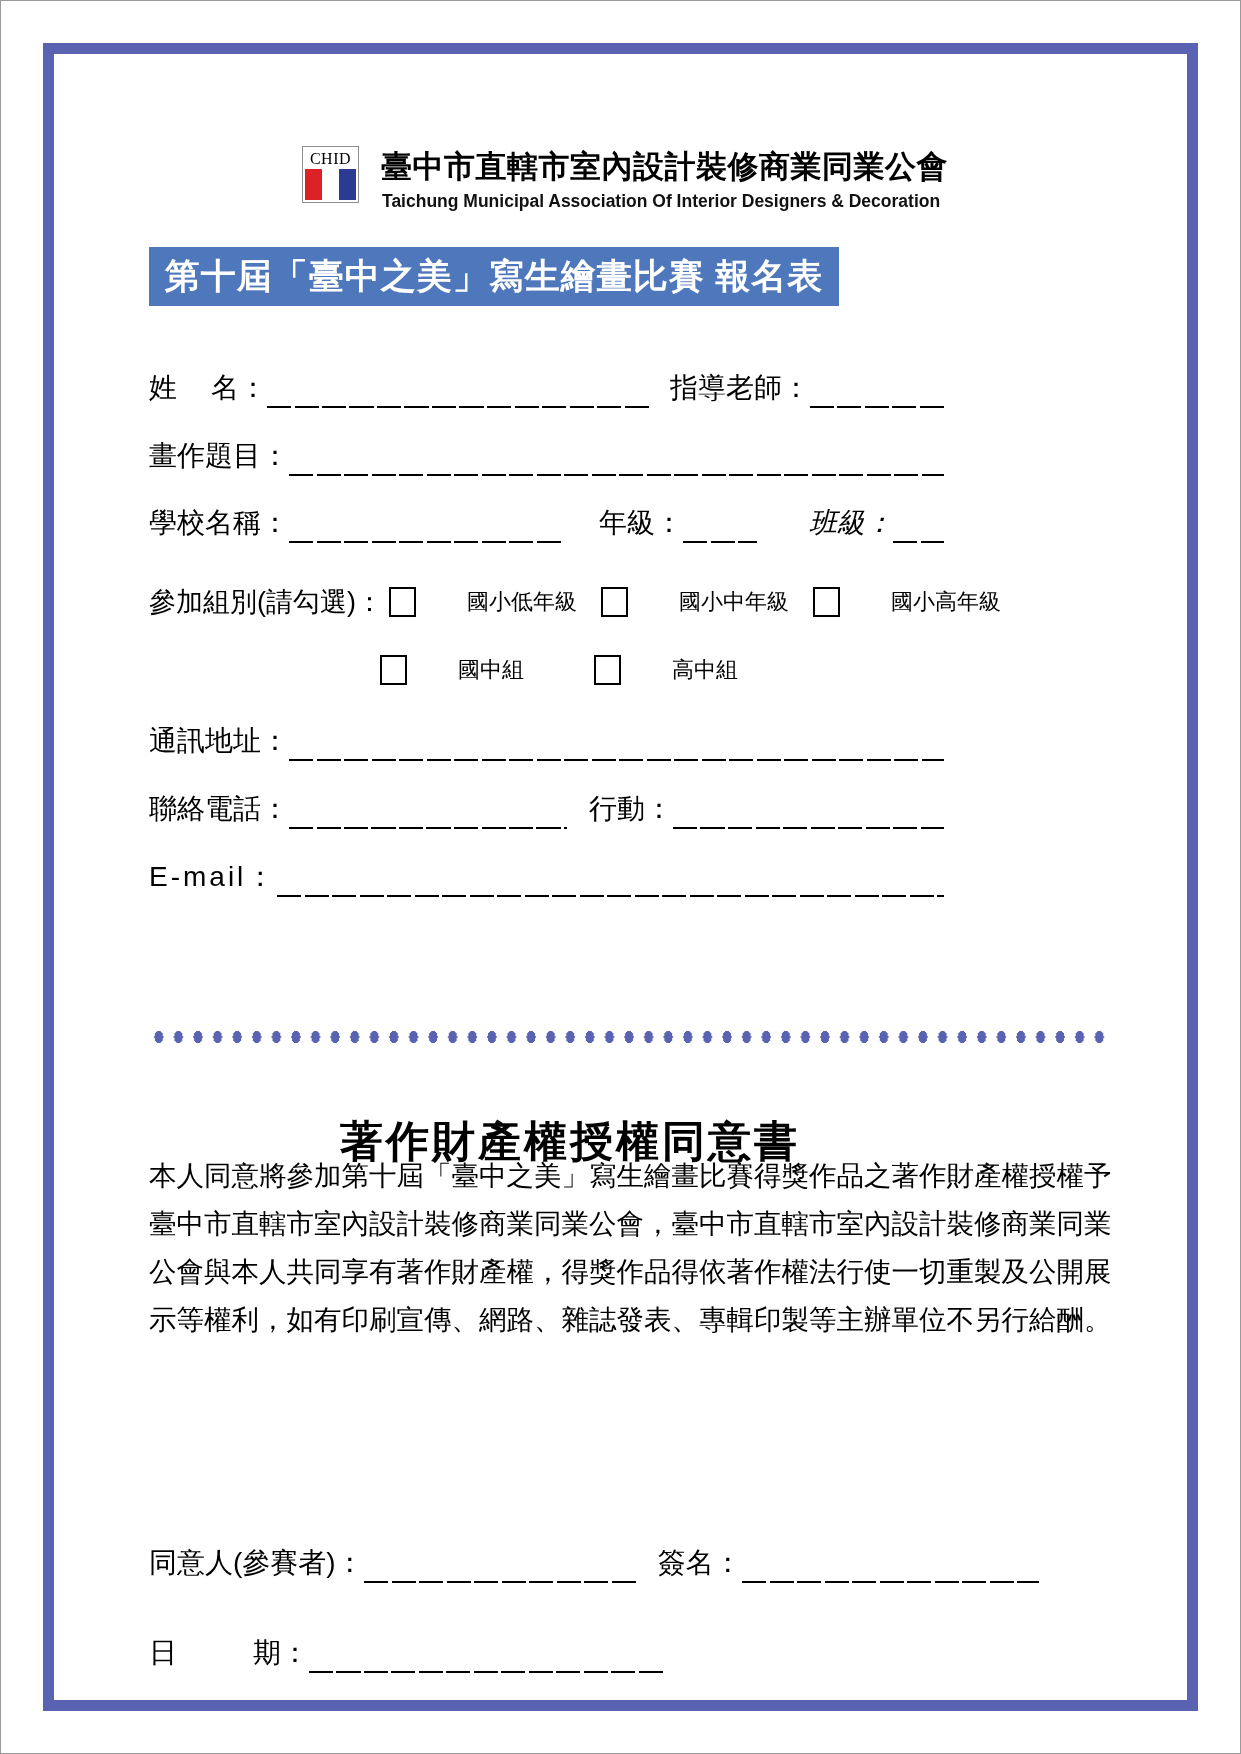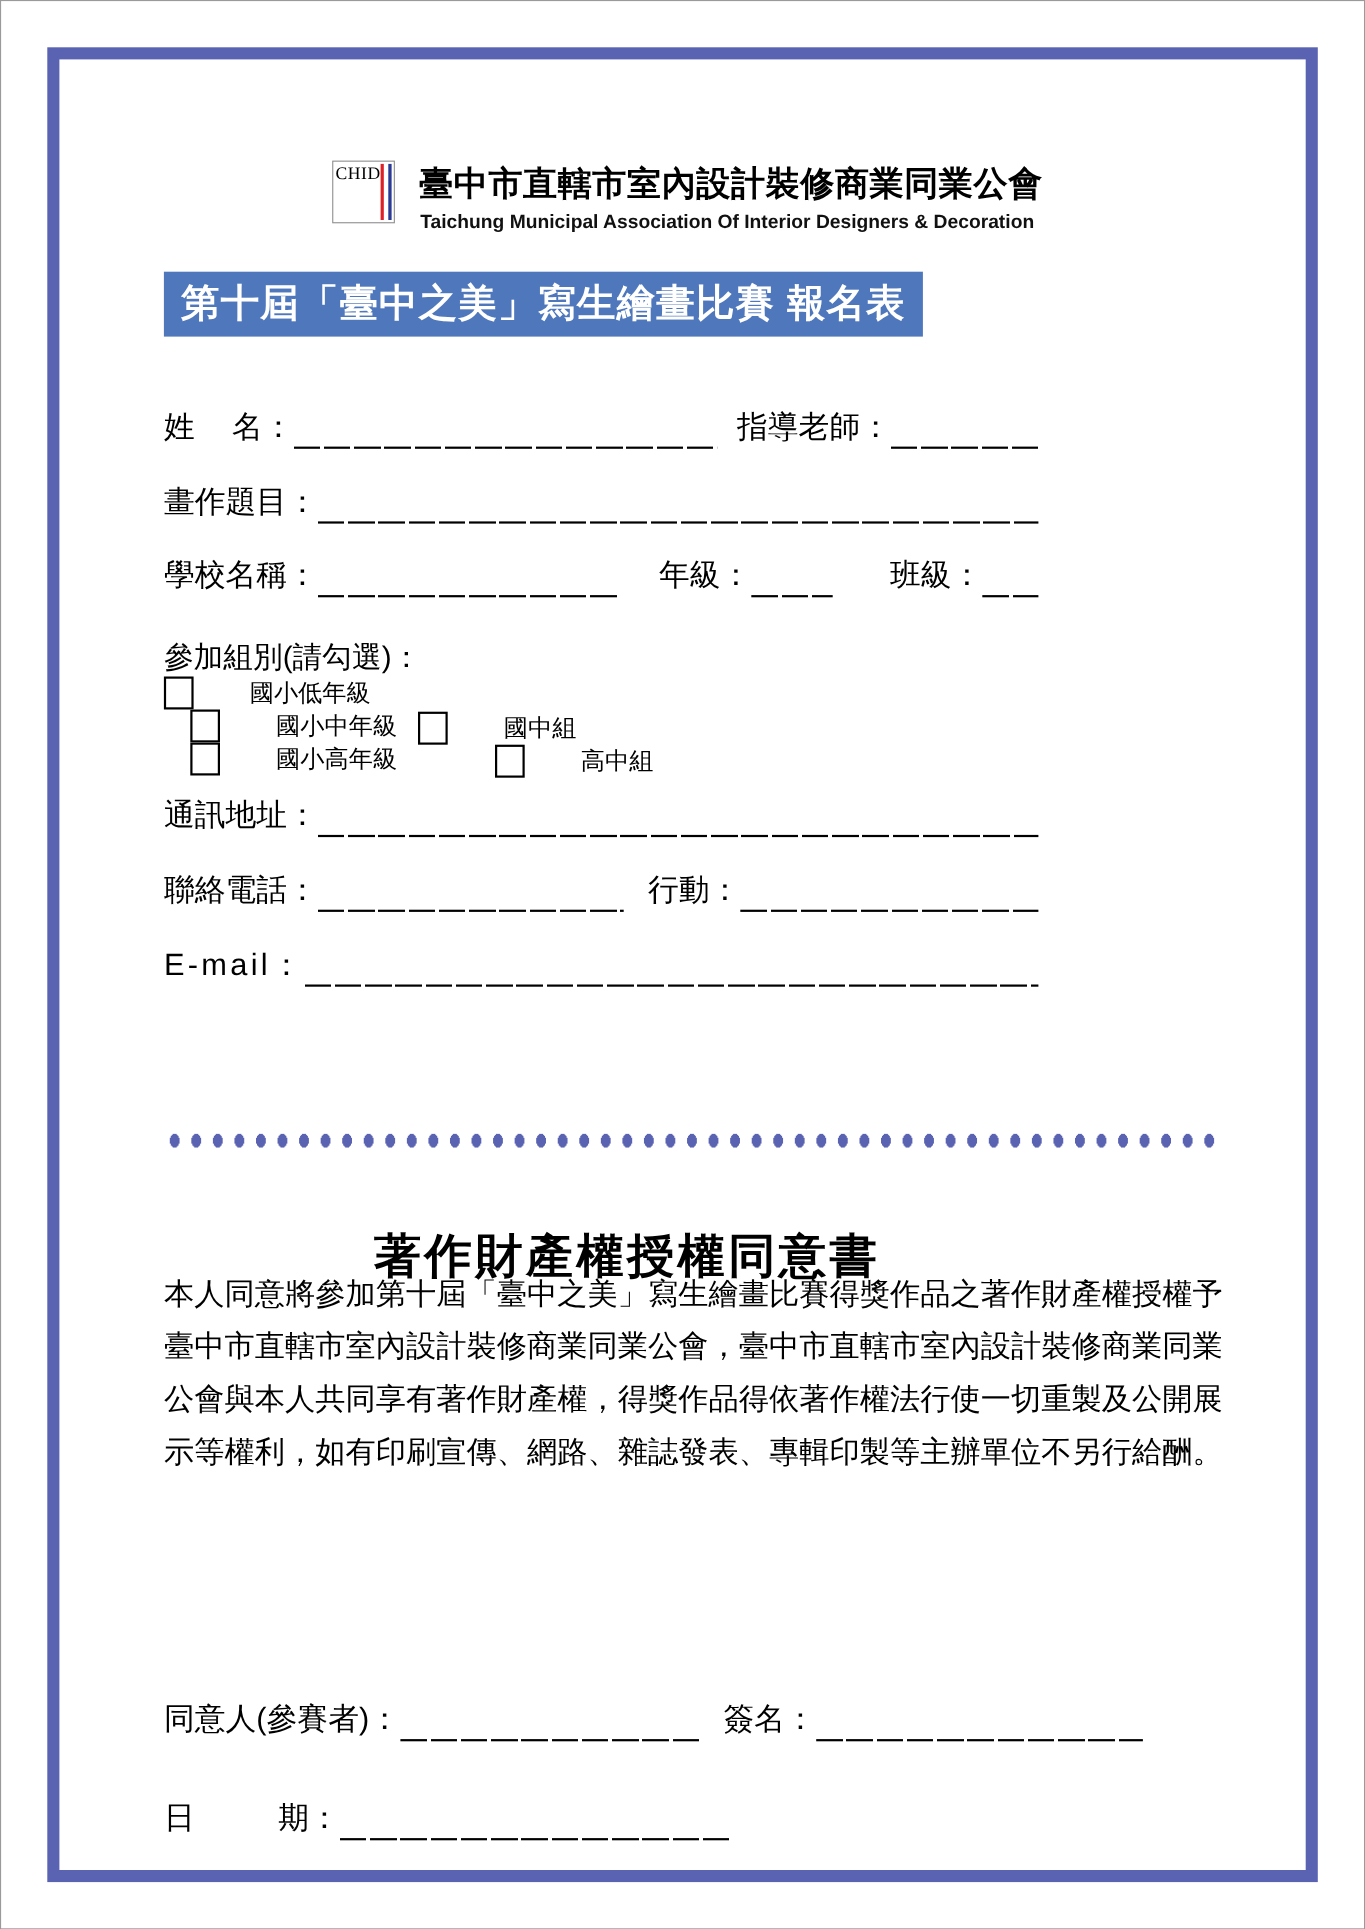--- a/index.html
+++ b/index.html
@@ -6,46 +6,46 @@
     --frame:#5A63B2; --banner-bg:#4E77BC; --dots:#5A63B2;
     --logo-red:#DC2127; --logo-blue:#2B3A92;
   }
   *{margin:0;padding:0;box-sizing:border-box;}
   html,body{background:#fff;}
   body{font-family:"Liberation Sans","DejaVu Sans",sans-serif;color:#000;}
   .page{position:relative;width:1241px;height:1754px;background:#fff;border:1px solid #9a9a9a;overflow:hidden;}
   .frame{position:absolute;inset:42px;border:11px solid var(--frame);pointer-events:none;}
 
   
-  .logo{position:absolute;left:301px;top:145px;width:57px;height:57px;border:1px solid #8e8e8e;background:#fff;padding:2px;display:flex;flex-direction:row;}
+  .logo{position:absolute;left:301px;top:145px;width:57px;height:57px;border:1px solid #8e8e8e;background:#fff;padding:2px;display:flex;flex-direction:column;}
   .logo .chid{font-family:"Liberation Serif","DejaVu Serif",serif;font-size:16px;line-height:20px;text-align:center;letter-spacing:.5px;}
   .logo .flag{flex:1;display:flex;}
   .logo .flag i{flex:1;display:block;}
   .logo .flag .r{background:var(--logo-red);}
   .logo .flag .w{background:#fff;}
   .logo .flag .b{background:var(--logo-blue);}
   .org-zh{position:absolute;left:380px;top:146px;font-size:31px;font-weight:700;letter-spacing:.5px;line-height:40px;text-align:center;}
   .org-en{position:absolute;left:381px;top:190px;font-size:17.5px;font-weight:600;color:#111;}
 
   .banner{position:absolute;left:148px;top:246px;width:690px;height:59px;background:var(--banner-bg);
           color:#fff;font-size:35px;font-weight:700;text-align:center;line-height:58px;letter-spacing:1px;}
 
   
   .row{position:absolute;left:148px;right:296px;height:42px;display:flex;align-items:flex-end;}
   .lbl{font-size:28px;font-weight:500;line-height:40px;white-space:nowrap;}
   .pair{display:inline-flex;justify-content:space-between;}
   .pair.name{width:118px;}
   .pair.date{width:160px;}
   .line{height:38px;background:repeating-linear-gradient(90deg,#000 0 24px,rgba(0,0,0,0) 24px 27.5px) left bottom / 100% 2.5px no-repeat;}
   .grow{flex:1;}
-  .ml18{margin-left:18px;} .ml22{margin-left:22px;} .ml38{margin-left:38px;} .ml52{margin-left:52px;}
+  .ml18{margin-left:18px;} .ml22{margin-left:22px;} .ml38{margin-left:38px;} .ml52{margin-left:52px;font-style:italic;}
   .email-lbl{letter-spacing:3px;}
 
   
-  .cat-row{position:absolute;display:flex;align-items:flex-start;height:46px;flex-direction:column;}
+  .cat-row{position:absolute;display:flex;align-items:center;height:46px;}
   .cat-label{font-size:27px;font-weight:500;white-space:nowrap;margin-right:6px;}
   .opt{display:flex;align-items:center;font-size:22px;font-weight:400;white-space:nowrap;gap:48px;}
   .box{width:27px;height:30px;border:2.5px solid #000;background:#fff;margin-right:3px;flex:none;}
   .gap24{margin-left:24px;} .gap70{margin-left:70px;}
 
   
   .dots{position:absolute;left:148px;right:133px;top:1028px;height:16px;
         background-image:radial-gradient(ellipse 4.5px 6.5px at 50% 50%,var(--dots) 98%,rgba(0,0,0,0) 100%);
         background-size:19.6px 16px;background-repeat:repeat-x;background-position:left center;}
 

